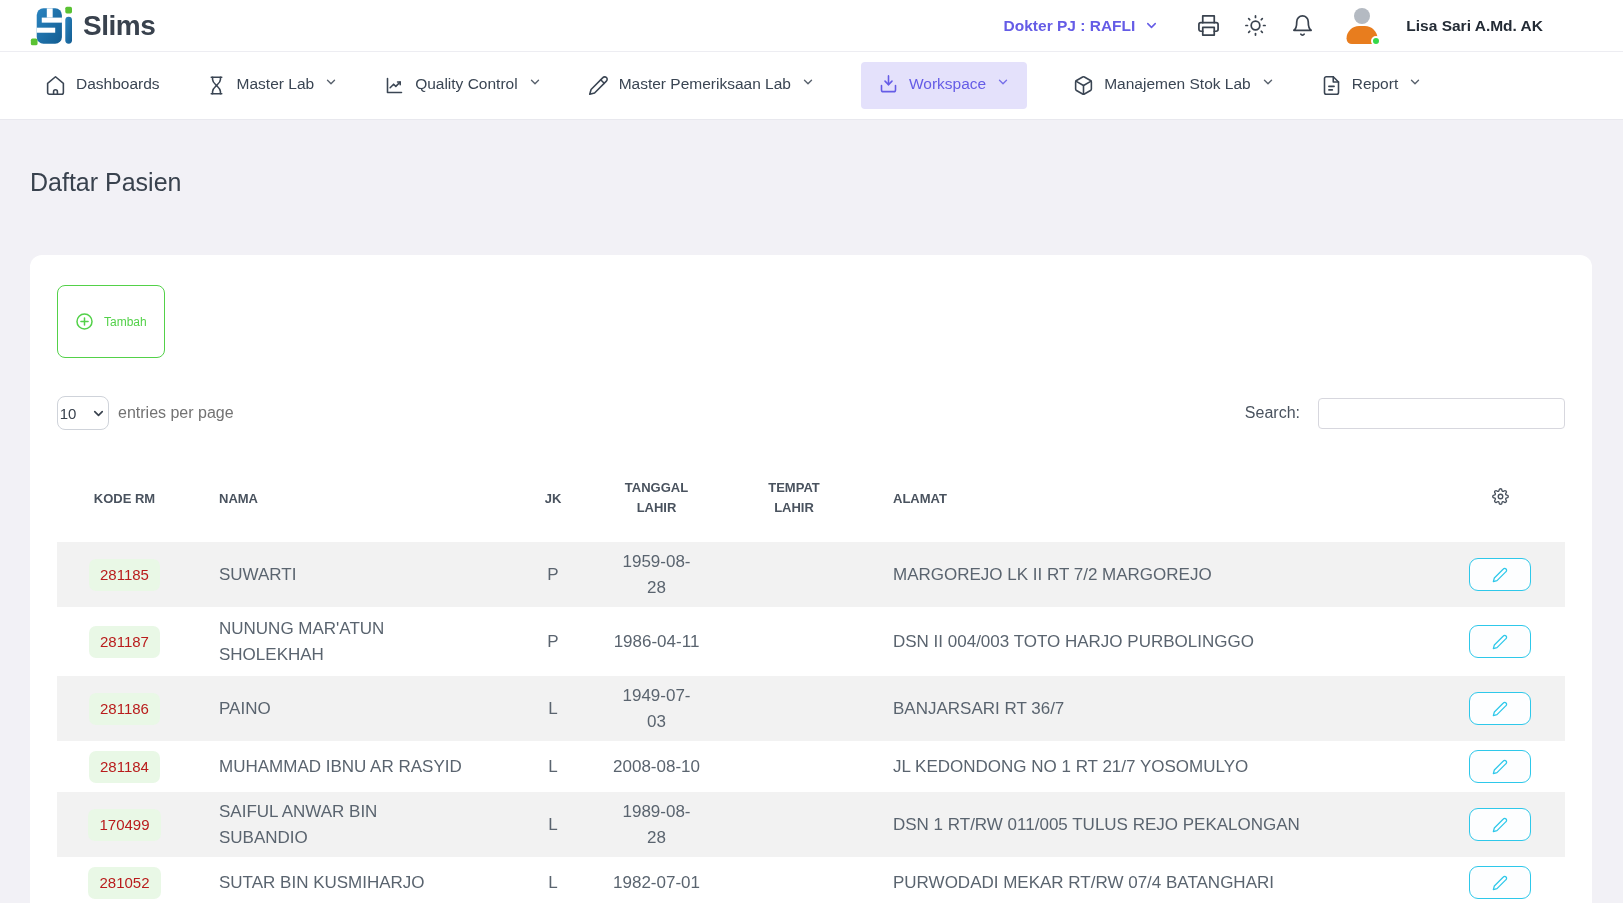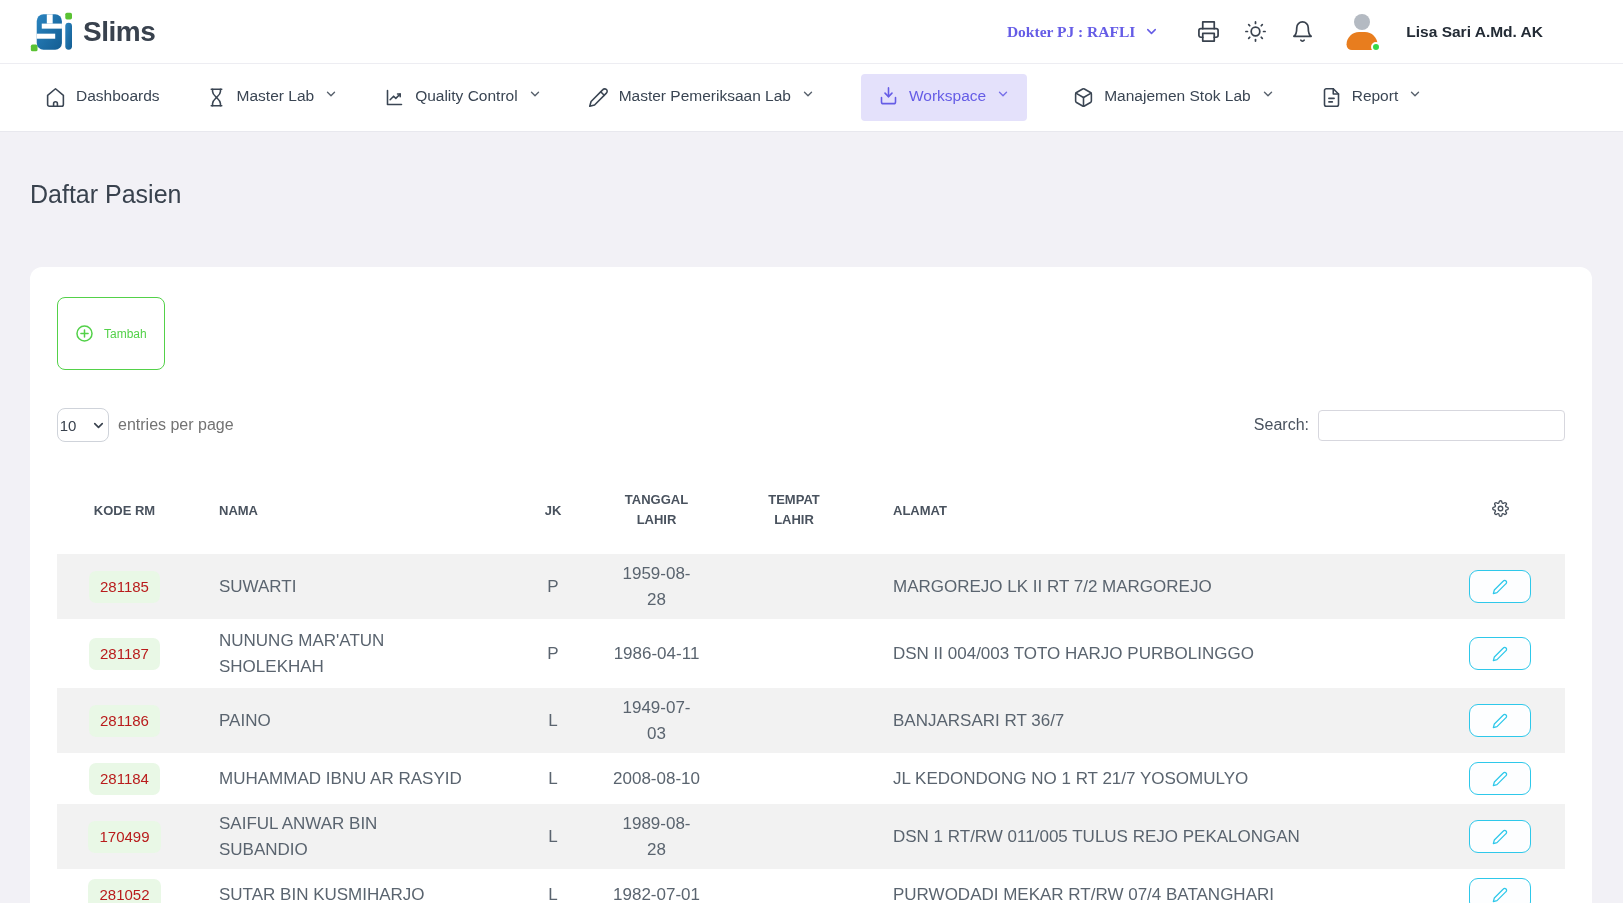--- a/index.html
+++ b/index.html
@@ -7,27 +7,27 @@
   body {
     width:1623px; height:903px; overflow:hidden;
     background:#f2f1f6;
     font-family:"Liberation Sans", sans-serif;
     color:#39424e;
   }
   svg { display:block; }
 
   
   .topbar {
-    height:64px; background:#fff; border-bottom:1px solid #ededf2;
+    height:52px; background:#fff; border-bottom:1px solid #ededf2;
     display:flex; align-items:center; padding:0 80px 0 30px;
   }
   .brand { display:flex; align-items:center; gap:11px; }
   .brand-name { font-size:28px; font-weight:bold; color:#39424e; letter-spacing:-0.5px; }
   .topbar-right { margin-left:auto; display:flex; align-items:center; gap:24px; }
-  .doctor { display:flex; align-items:center; gap:9px; color:#655ce6; font-weight:bold; font-size:15.5px; cursor:pointer; margin-right:14px;font-family:Liberation Serif, serif; }
+  .doctor { display:flex; align-items:center; gap:9px; color:#655ce6; font-weight:bold; font-size:15.5px; cursor:pointer; margin-right:14px; }
   .icon-btn { background:none; border:none; padding:0; color:#39424e; cursor:pointer; }
   .avatar { width:40px; height:40px; position:relative; margin-left:4px; }
   .avatar .head { position:absolute; top:2px; left:50%; transform:translateX(-50%); width:16px; height:16px; border-radius:50%; background:#b4bac2; }
   .avatar .torso { position:absolute; bottom:2px; left:50%; transform:translateX(-50%); width:31px; height:18px; background:#e87d1e; border-radius:14px 14px 6px 6px; }
   .avatar .dot { position:absolute; right:1px; bottom:0; width:10px; height:10px; background:#35d94a; border-radius:50%; border:2px solid #fff; }
   .user-name { font-weight:bold; font-size:15.5px; color:#232b35; white-space:nowrap; }
 
   
   .navbar {
     height:68px; background:#fff; border-bottom:1px solid #e8e8ee;
@@ -48,21 +48,21 @@
     background:#fff; border:1px solid #53d149; color:#53d149;
     font-family:inherit; font-size:12px; border-radius:8px; padding:26px 17px; cursor:pointer;
   }
   .controls-row { margin-top:38px; display:flex; align-items:center; }
   .entries-select {
     width:52px; height:34px; border:1px solid #cfd3da; border-radius:8px; background:#fff;
     display:flex; align-items:center; justify-content:center; gap:15px;
     font-family:inherit; font-size:15px; color:#39424e; cursor:pointer;
   }
   .entries-label { margin-left:9px; font-size:16px; color:#737373; }
-  .search-wrap { margin-left:auto; display:flex; align-items:center; gap:9px; }
+  .search-wrap { margin-left:auto; display:flex; align-items:center; gap:18px; }
   .search-label { font-size:16px; color:#49525e; }
   .search-input { width:247px; height:31px; border:1px solid #d7d7de; border-radius:4px; outline:none; font-family:inherit; font-size:15px; padding:0 8px; color:#39424e; }
 
   
   table.patients { margin-top:40px; width:100%; border-collapse:collapse; table-layout:fixed; }
   col.c-kode   { width:135px; }
   col.c-nama   { width:330px; }
   col.c-jk     { width:62px;  }
   col.c-tgl    { width:145px; }
   col.c-tempat { width:130px; }

